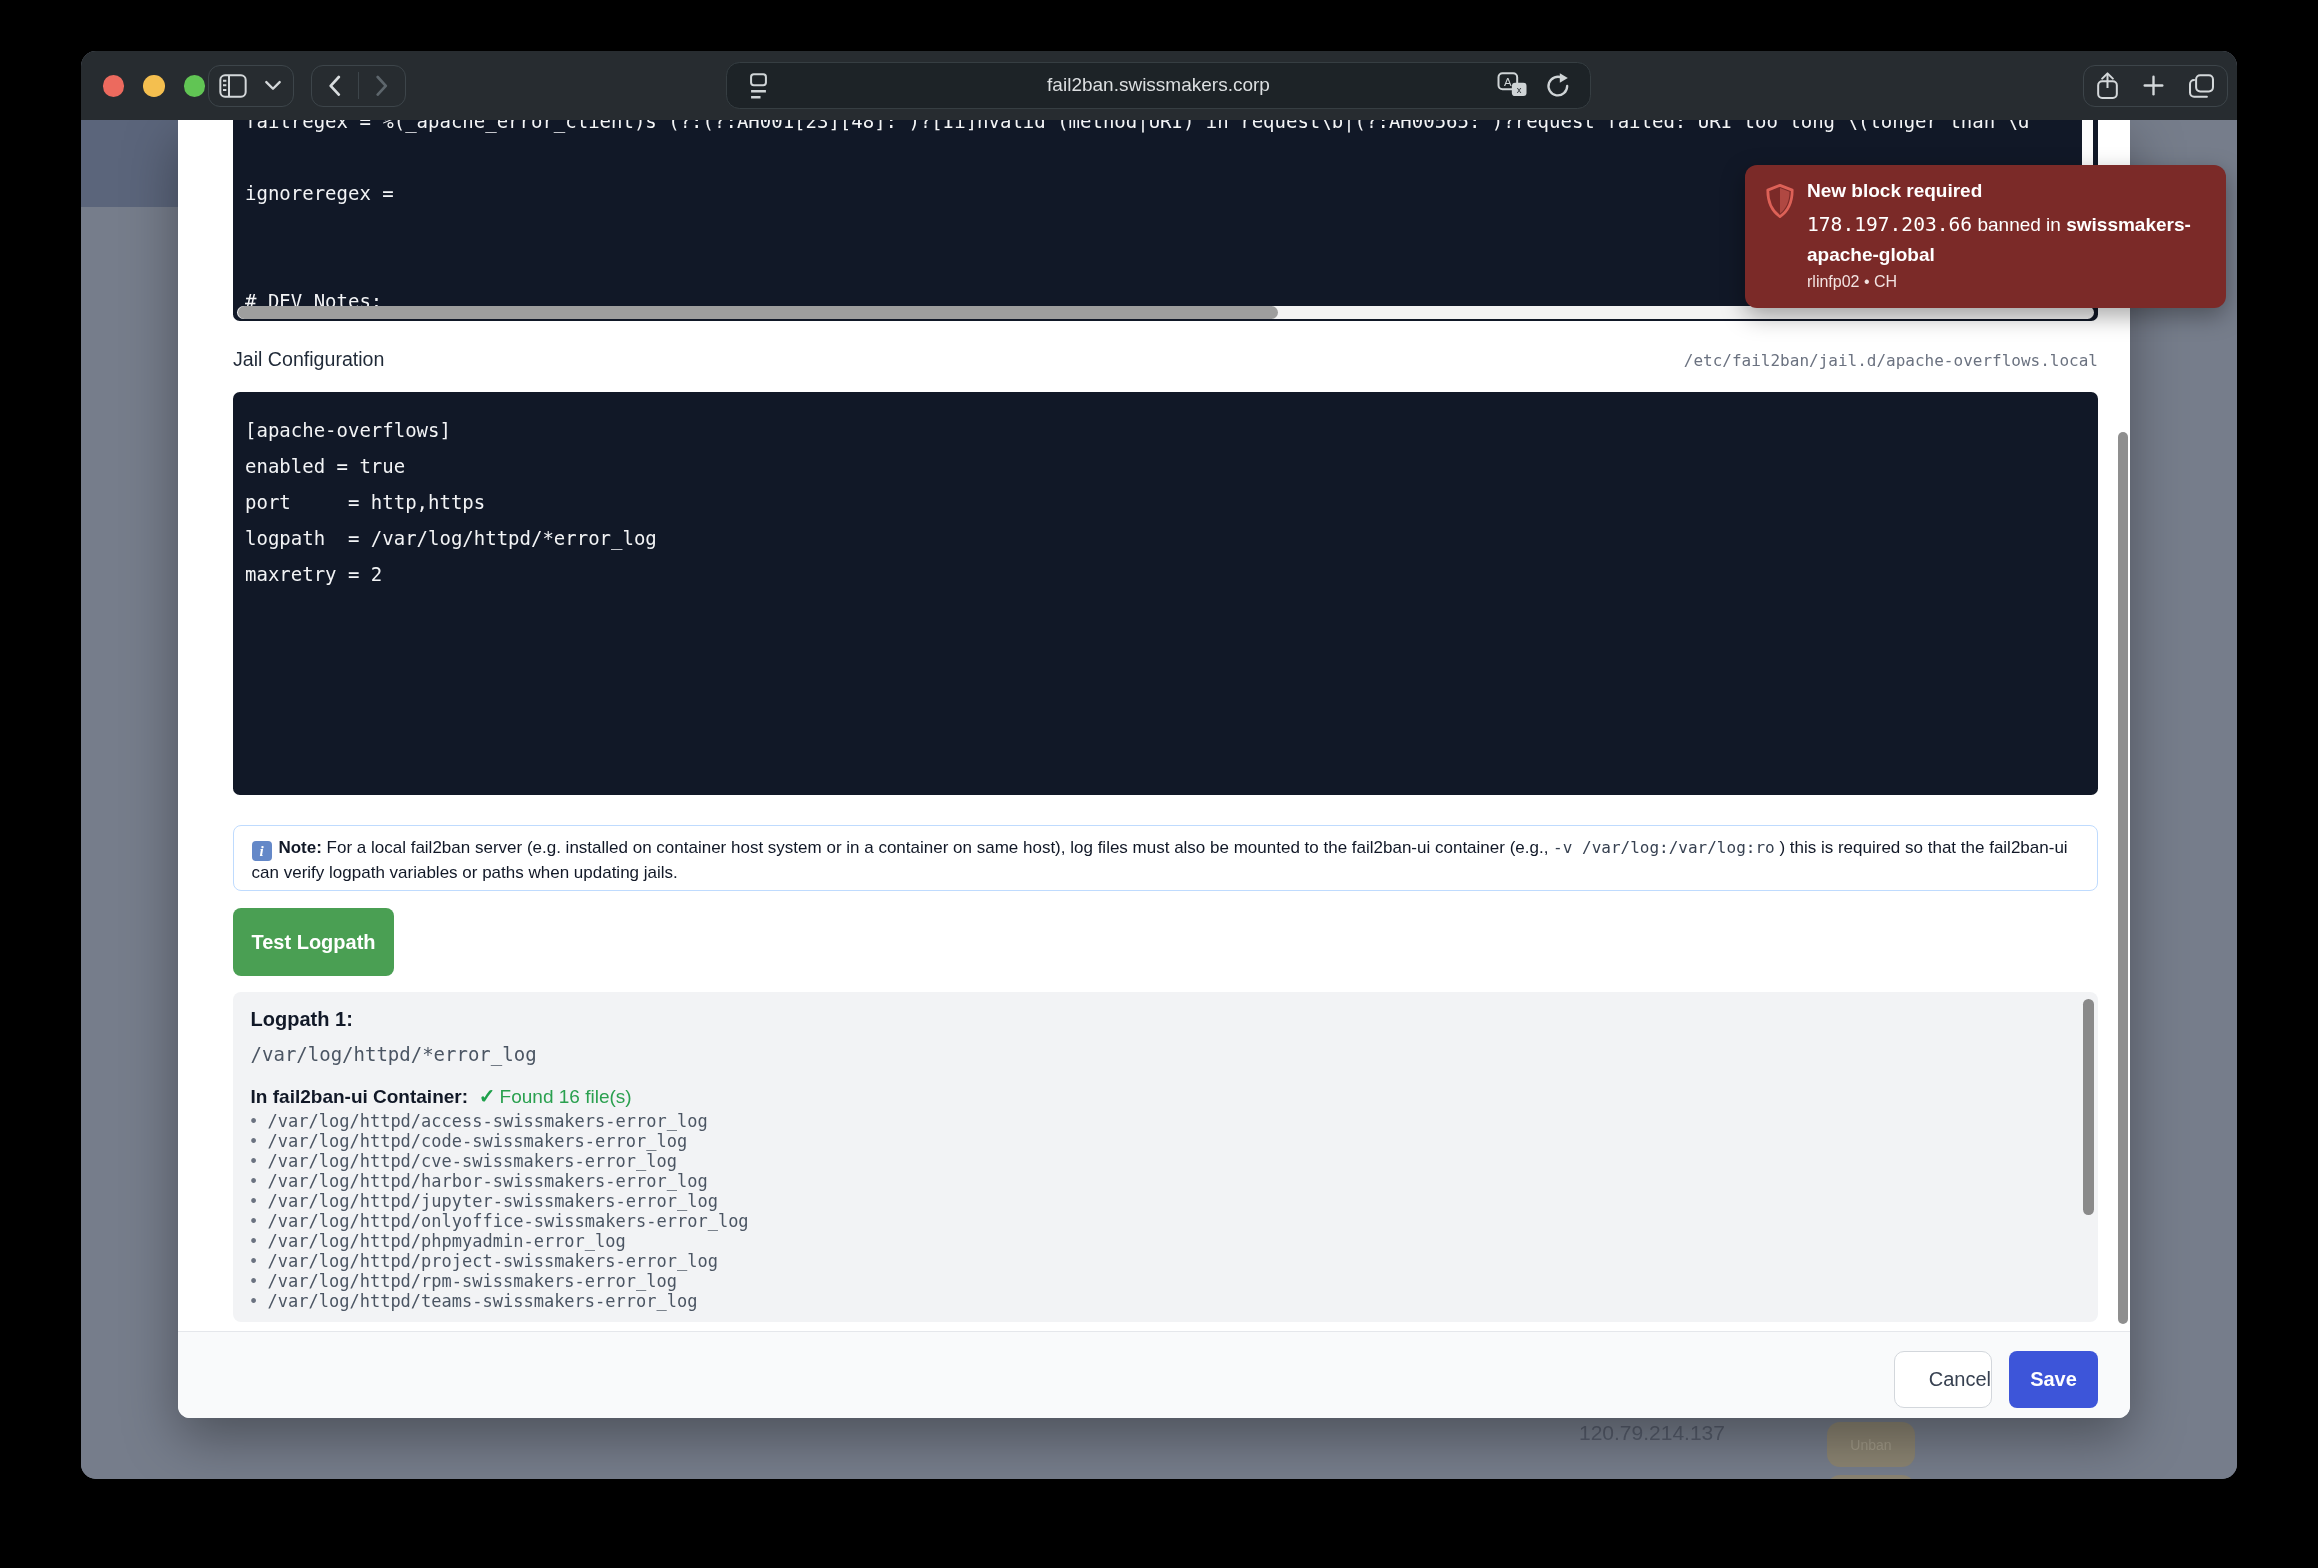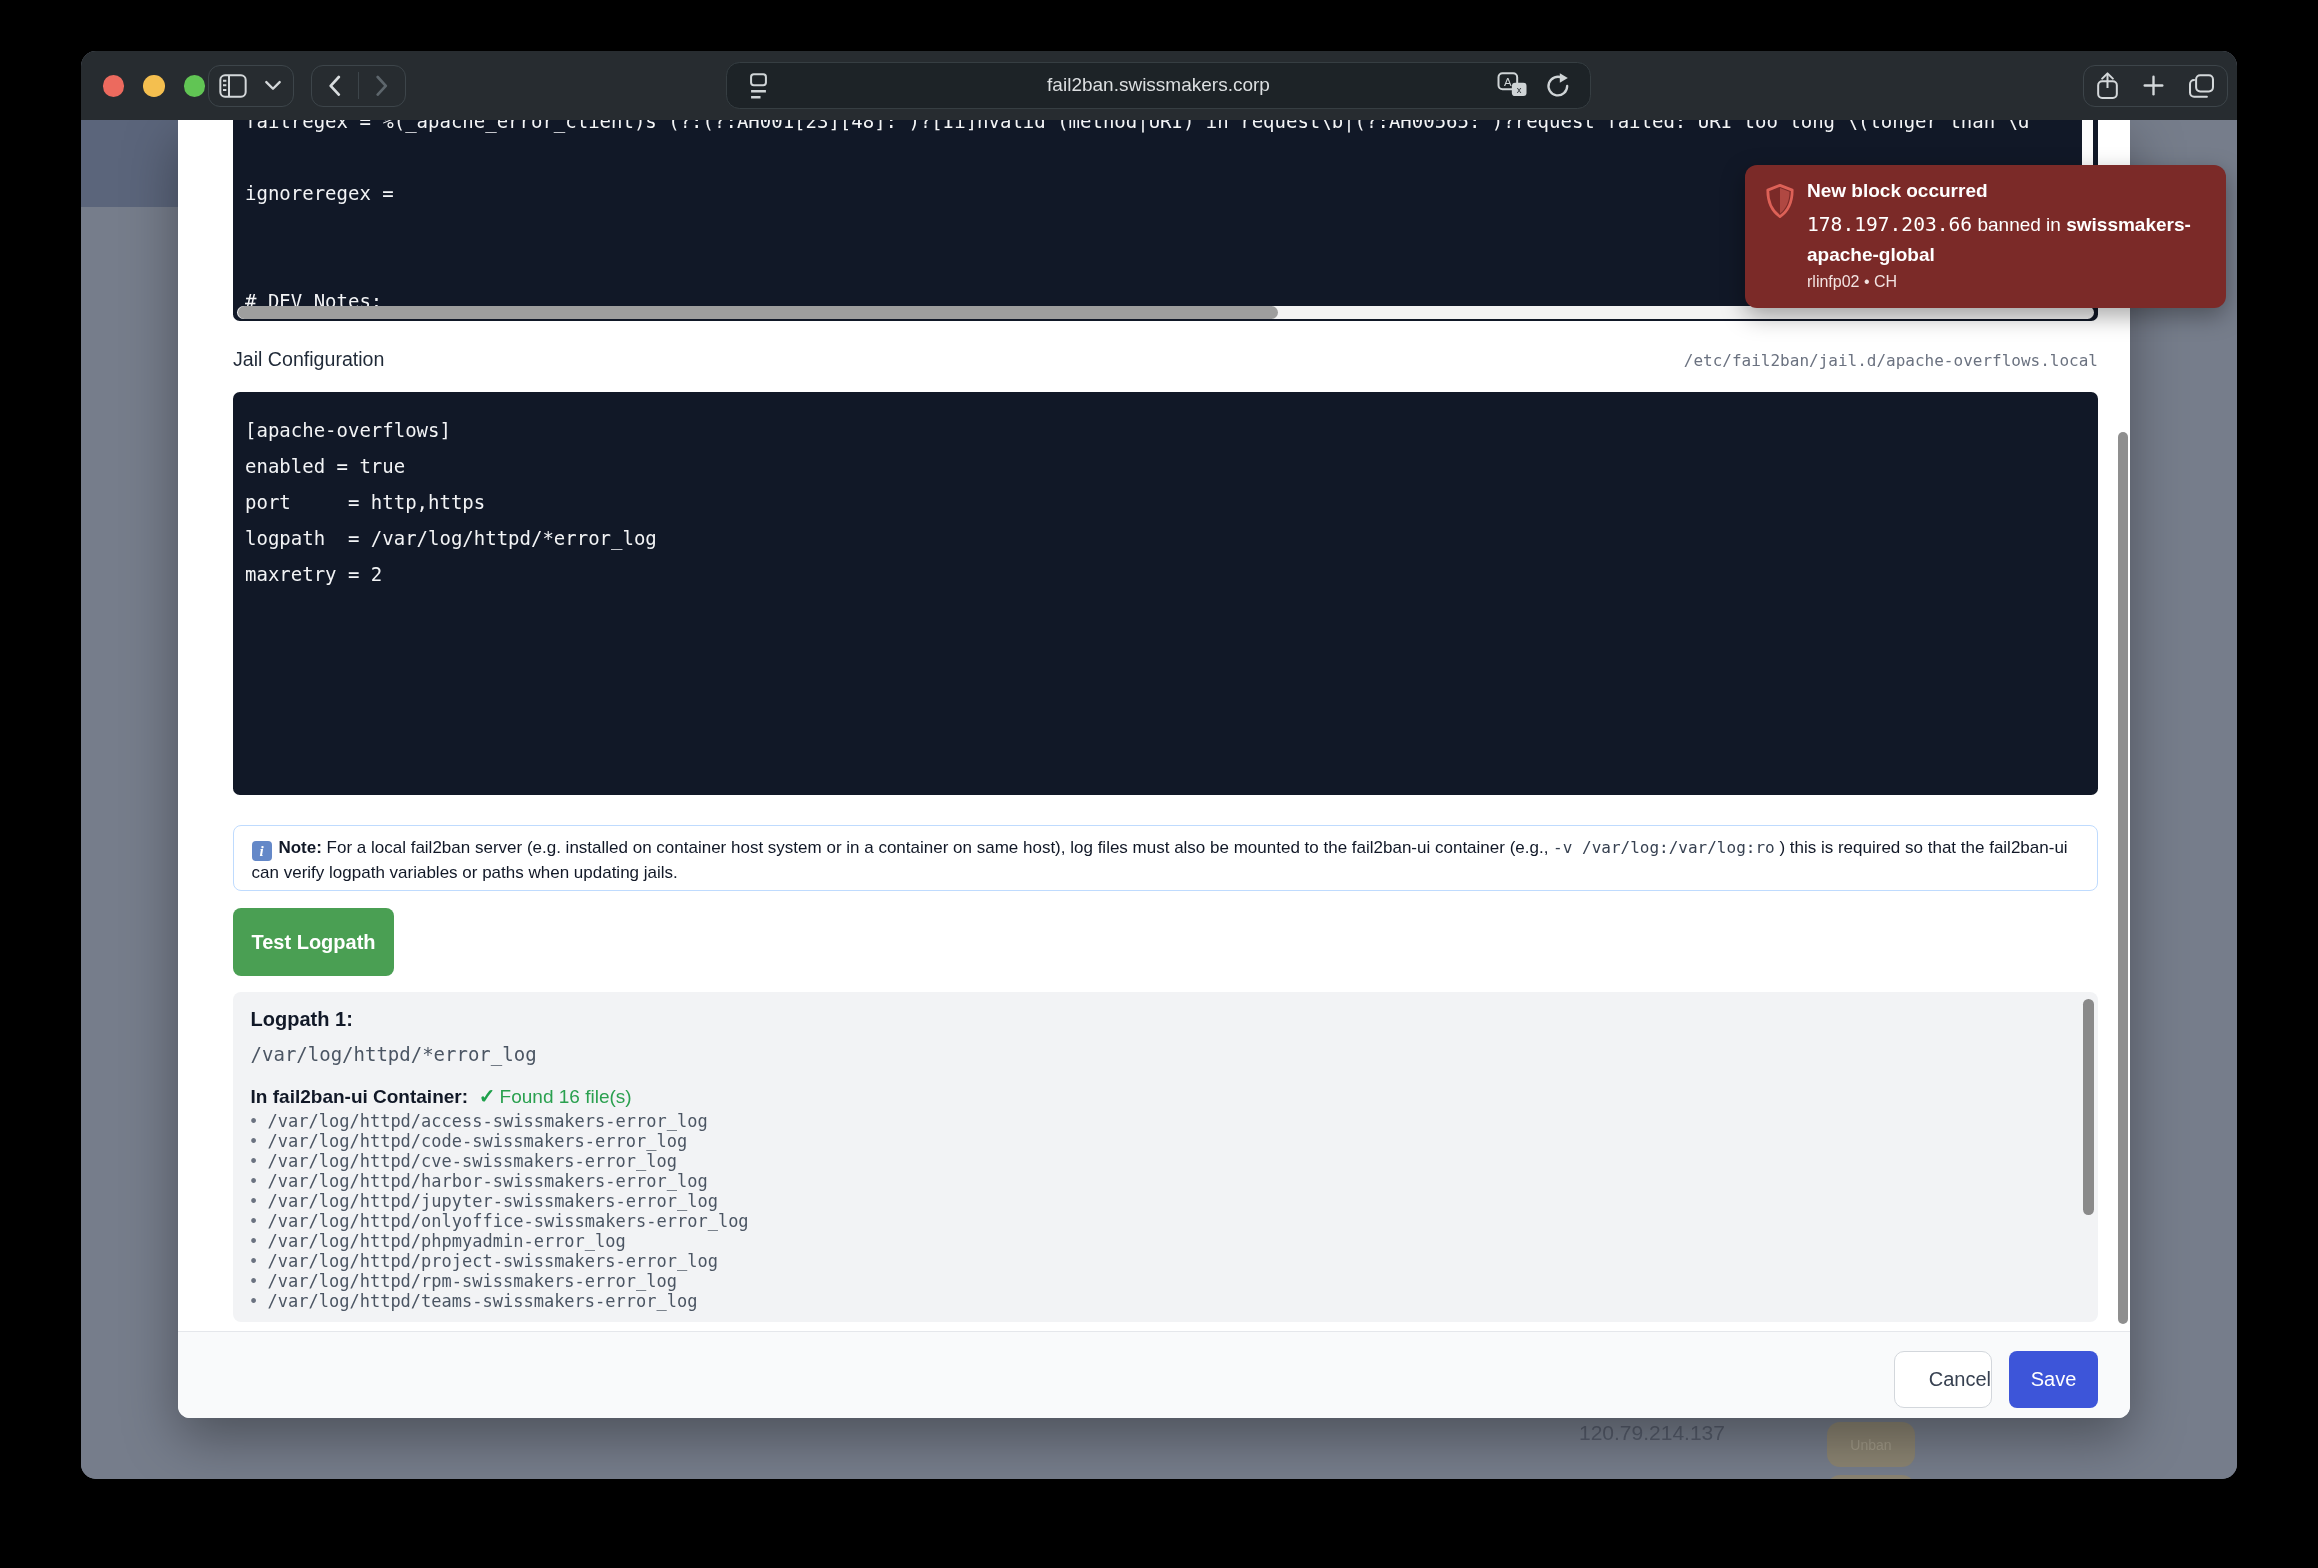--- a/index.html
+++ b/index.html
@@ -114,21 +114,21 @@
                      background:#8a8a8a; border-radius:5.4px; }
 
   .modal-footer { position:absolute; left:0; bottom:0; width:1952px; height:87px;
                   background:#f9fafb; border-top:1.4px solid #e5e7eb;
                   border-radius:0 0 12px 12px; }
   .btn-cancel { position:absolute; right:138px; top:19px; width:98px; height:57px;
                 background:#fff; border:1.4px solid #d3d7dc; border-radius:10px;
                 color:#374151; font-size:20px; font-family:"Liberation Sans", sans-serif;text-align:right; }
   .btn-save { position:absolute; right:32px; top:19px; width:89px; height:57px;
               background:#3d55d9; border:none; border-radius:8px; color:#fff;
-              font-size:20px; font-weight:400; font-family:"Liberation Sans", sans-serif; }
+              font-size:20px; font-weight:700; font-family:"Liberation Sans", sans-serif; }
 </style>
 </head>
 <body>
 
 <div class="window">
 
   <div class="toolbar">
     <div class="traffic">
       <div class="light l-red"></div>
       <div class="light l-yellow"></div>
@@ -288,21 +288,21 @@
       <div class="modal-scrollthumb"></div>
     </div>
 
     <div class="toast">
       <span class="toast-shield">
         <svg class="icon" width="30" height="34" viewBox="0 0 44 50">
           <path d="M22 2 L40 9 C40 26 34 40 22 48 C10 40 4 26 4 9 Z" fill="none" stroke="#dd6157" stroke-width="4" stroke-linejoin="round"></path>
           <path d="M22 6 L36 11.5 C36 25 31 37 22 43.5 Z" fill="#dd6157" opacity="0.55"></path>
         </svg>
       </span>
-      <div class="toast-title">New block occurred</div>
+      <div class="toast-title">New block required</div>
       <div class="toast-body">
         <span class="toast-ip mono">178.197.203.66</span><span> banned in </span><span class="toast-jail">swissmakers-apache-global</span>
       </div>
       <div class="toast-meta">rlinfp02 • CH</div>
     </div>
 
   </div>
 </div>
 
 

